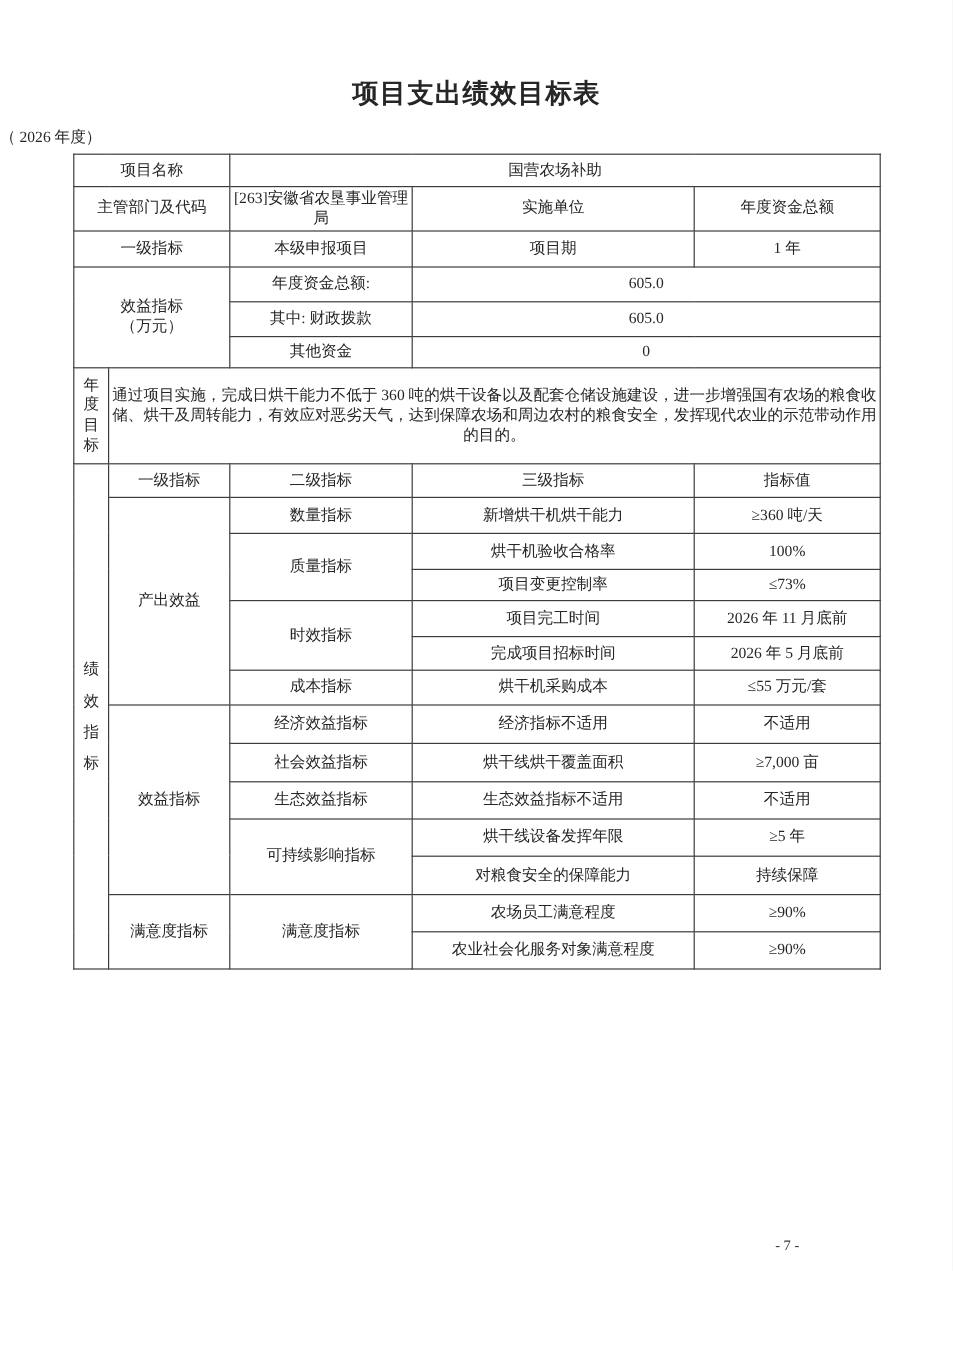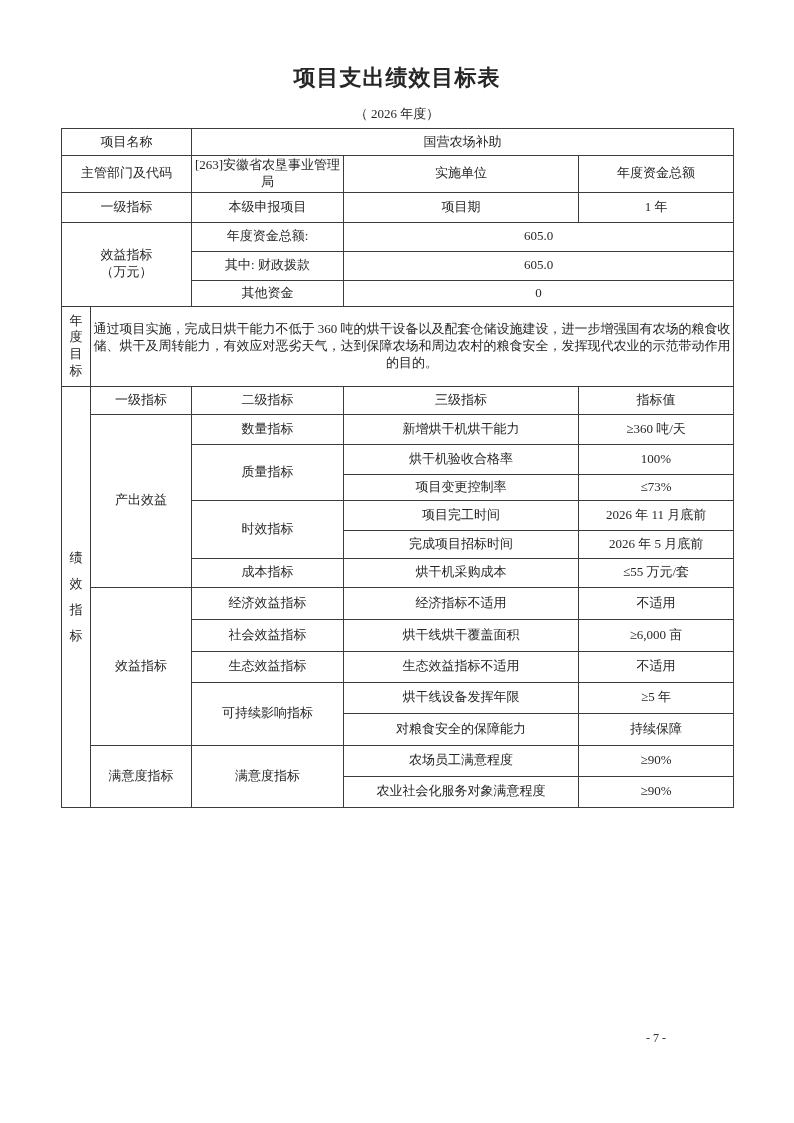--- a/index.html
+++ b/index.html
@@ -18,21 +18,20 @@
     padding-top: 63px;
     text-align: center;
     font-family: "Liberation Sans", "DejaVu Sans", sans-serif;
     font-size: 22px;
     font-weight: bold;
     line-height: 30px;
     letter-spacing: 1px;
   }
   .subtitle {
     margin-top: 13px;
-    text-align: center;
     font-size: 13px;
     line-height: 16px;
   }
   table.form {
     border-collapse: collapse;
     table-layout: fixed;
     width: 672px;
     margin: 6px 0 0 61px;
   }
   table.form td {
@@ -184,21 +183,21 @@
       <tr style="height:32px">
         <td rowspan="5">效益指标</td>
         <td>经济效益指标</td>
         <td>经济指标不适用</td>
         <td>不适用</td>
       </tr>
 
       <tr style="height:32px">
         <td>社会效益指标</td>
         <td>烘干线烘干覆盖面积</td>
-        <td>≥6,000 亩</td>
+        <td>≥7,000 亩</td>
       </tr>
 
       <tr style="height:31px">
         <td>生态效益指标</td>
         <td>生态效益指标不适用</td>
         <td>不适用</td>
       </tr>
 
       <tr style="height:31px">
         <td rowspan="2">可持续影响指标</td>

